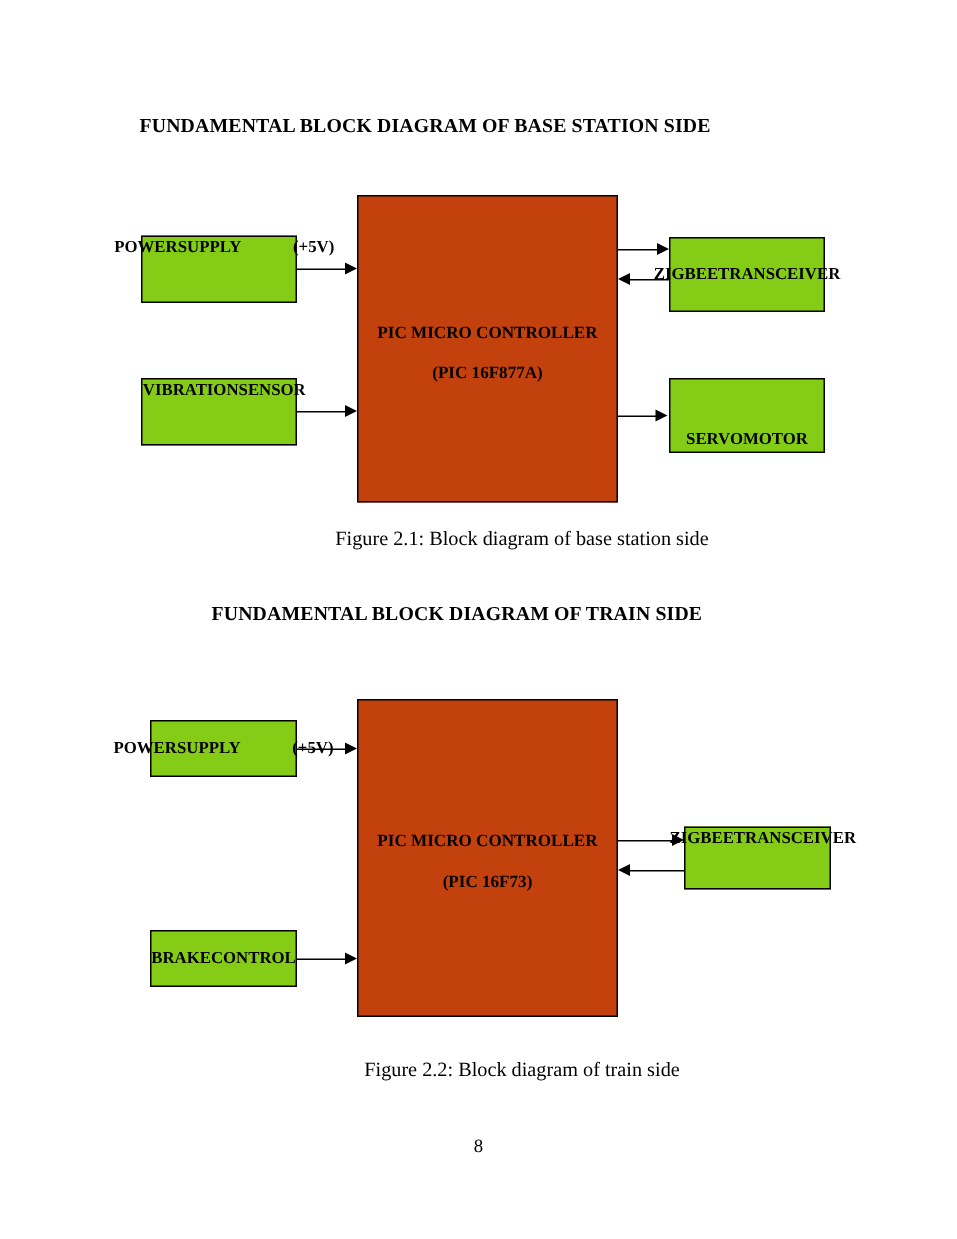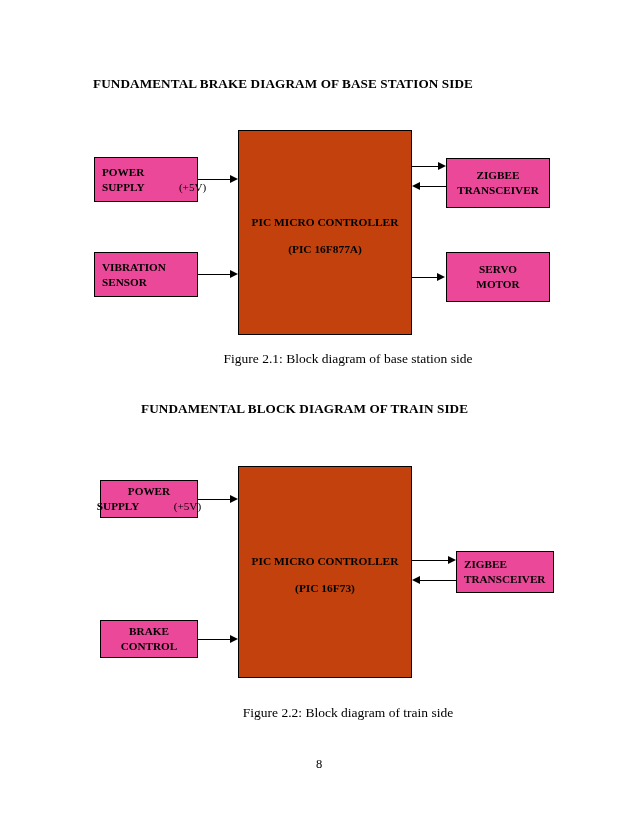--- a/index.html
+++ b/index.html
@@ -49,39 +49,39 @@
     width: 638px;
     text-align: center;
     font-size: 12.5px;
   }
 
   
   .block {
     position: absolute;
     border: 1.6px solid #000000;
     box-sizing: border-box;
-    background: #ec4899;
+    background: #84cc16;
     font-size: 11.2px;
     font-weight: bold;
     line-height: 1.30;
     display: flex;
-    flex-direction: column;
+    flex-direction: row;
     justify-content: center;
   }
   .block.align-left {
     align-items: flex-start;
     padding-left: 7px;
     text-align: left;
   }
   .block.align-center {
     align-items: center;
     text-align: center;
   }
   .block .ln { display: block; white-space: nowrap; }
-  .light { font-weight: normal; margin-left: 32px; }
+  .light { font-weight: bold; margin-left: 32px; }
 
   .mcu {
     position: absolute;
     border: 1.6px solid #000000;
     box-sizing: border-box;
     background: #c2410c;
   }
   .mcu-label {
     position: absolute;
     left: 0;
@@ -106,21 +106,21 @@
     border-bottom: 4.6px solid transparent;
   }
   .arrow-r { border-left: 8px solid #000000; }
   .arrow-l { border-right: 8px solid #000000; }
 </style>
 </head>
 <body>
 
 <div class="page">
 
-  <div class="section-title" id="title-base">FUNDAMENTAL BRAKE DIAGRAM OF BASE STATION SIDE</div>
+  <div class="section-title" id="title-base">FUNDAMENTAL BLOCK DIAGRAM OF BASE STATION SIDE</div>
 
   <div class="block align-left" style="left:94px; top:157px; width:104px; height:45px;">
     <span class="ln">POWER</span>
     <span class="ln"><span>SUPPLY</span> <span class="light">(+5V)</span></span>
   </div>
 
   <div class="block align-left" style="left:94px; top:252px; width:104px; height:45px;">
     <span class="ln">VIBRATION</span>
     <span class="ln">SENSOR</span>
   </div>
@@ -128,21 +128,21 @@
   <div class="mcu" style="left:238px; top:130px; width:174px; height:205px;">
     <div class="mcu-label" style="top:85px;">PIC MICRO CONTROLLER</div>
     <div class="mcu-label" style="top:112px;">(PIC 16F877A)</div>
   </div>
 
   <div class="block align-center" style="left:446px; top:158px; width:104px; height:50px;">
     <span class="ln">ZIGBEE</span>
     <span class="ln">TRANSCEIVER</span>
   </div>
 
-  <div class="block align-center" style="left:446px; top:252px; width:104px; height:50px;">
+  <div class="block align-center" style="left:446px; top:252px; width:104px; height:50px;align-items:flex-end;">
     <span class="ln">SERVO</span>
     <span class="ln">MOTOR</span>
   </div>
 
   <div class="hline" style="left:198px; top:179px; width:33px;"></div>
   <div class="arrow-r" style="left:230px; top:174.6px;"></div>
 
   <div class="hline" style="left:198px; top:274px; width:33px;"></div>
   <div class="arrow-r" style="left:230px; top:269.6px;"></div>
 

